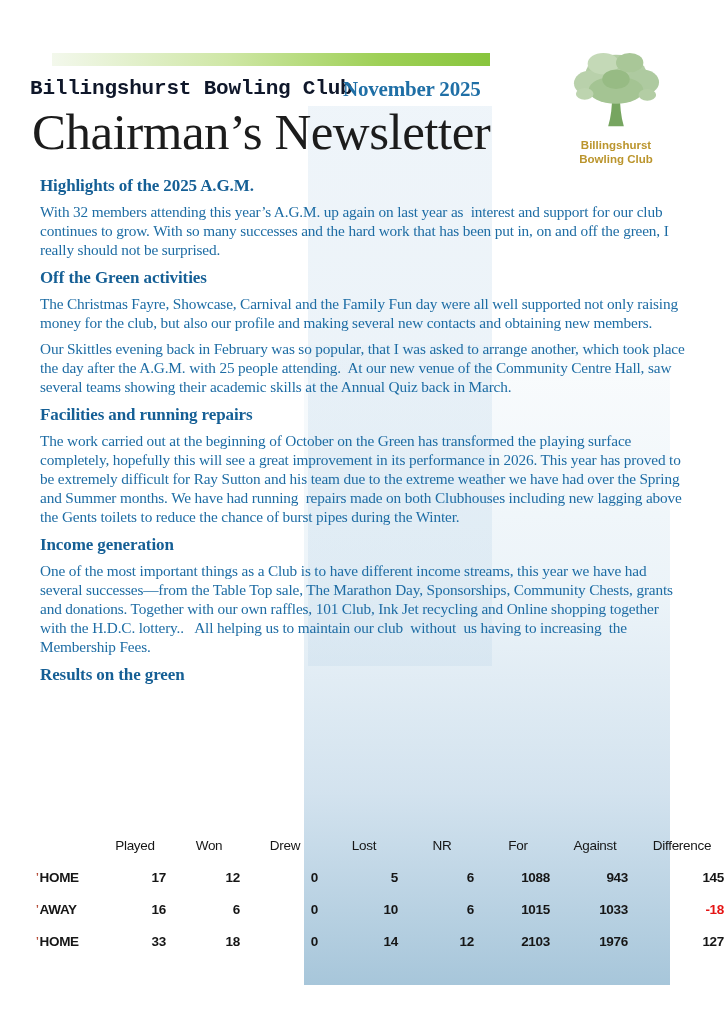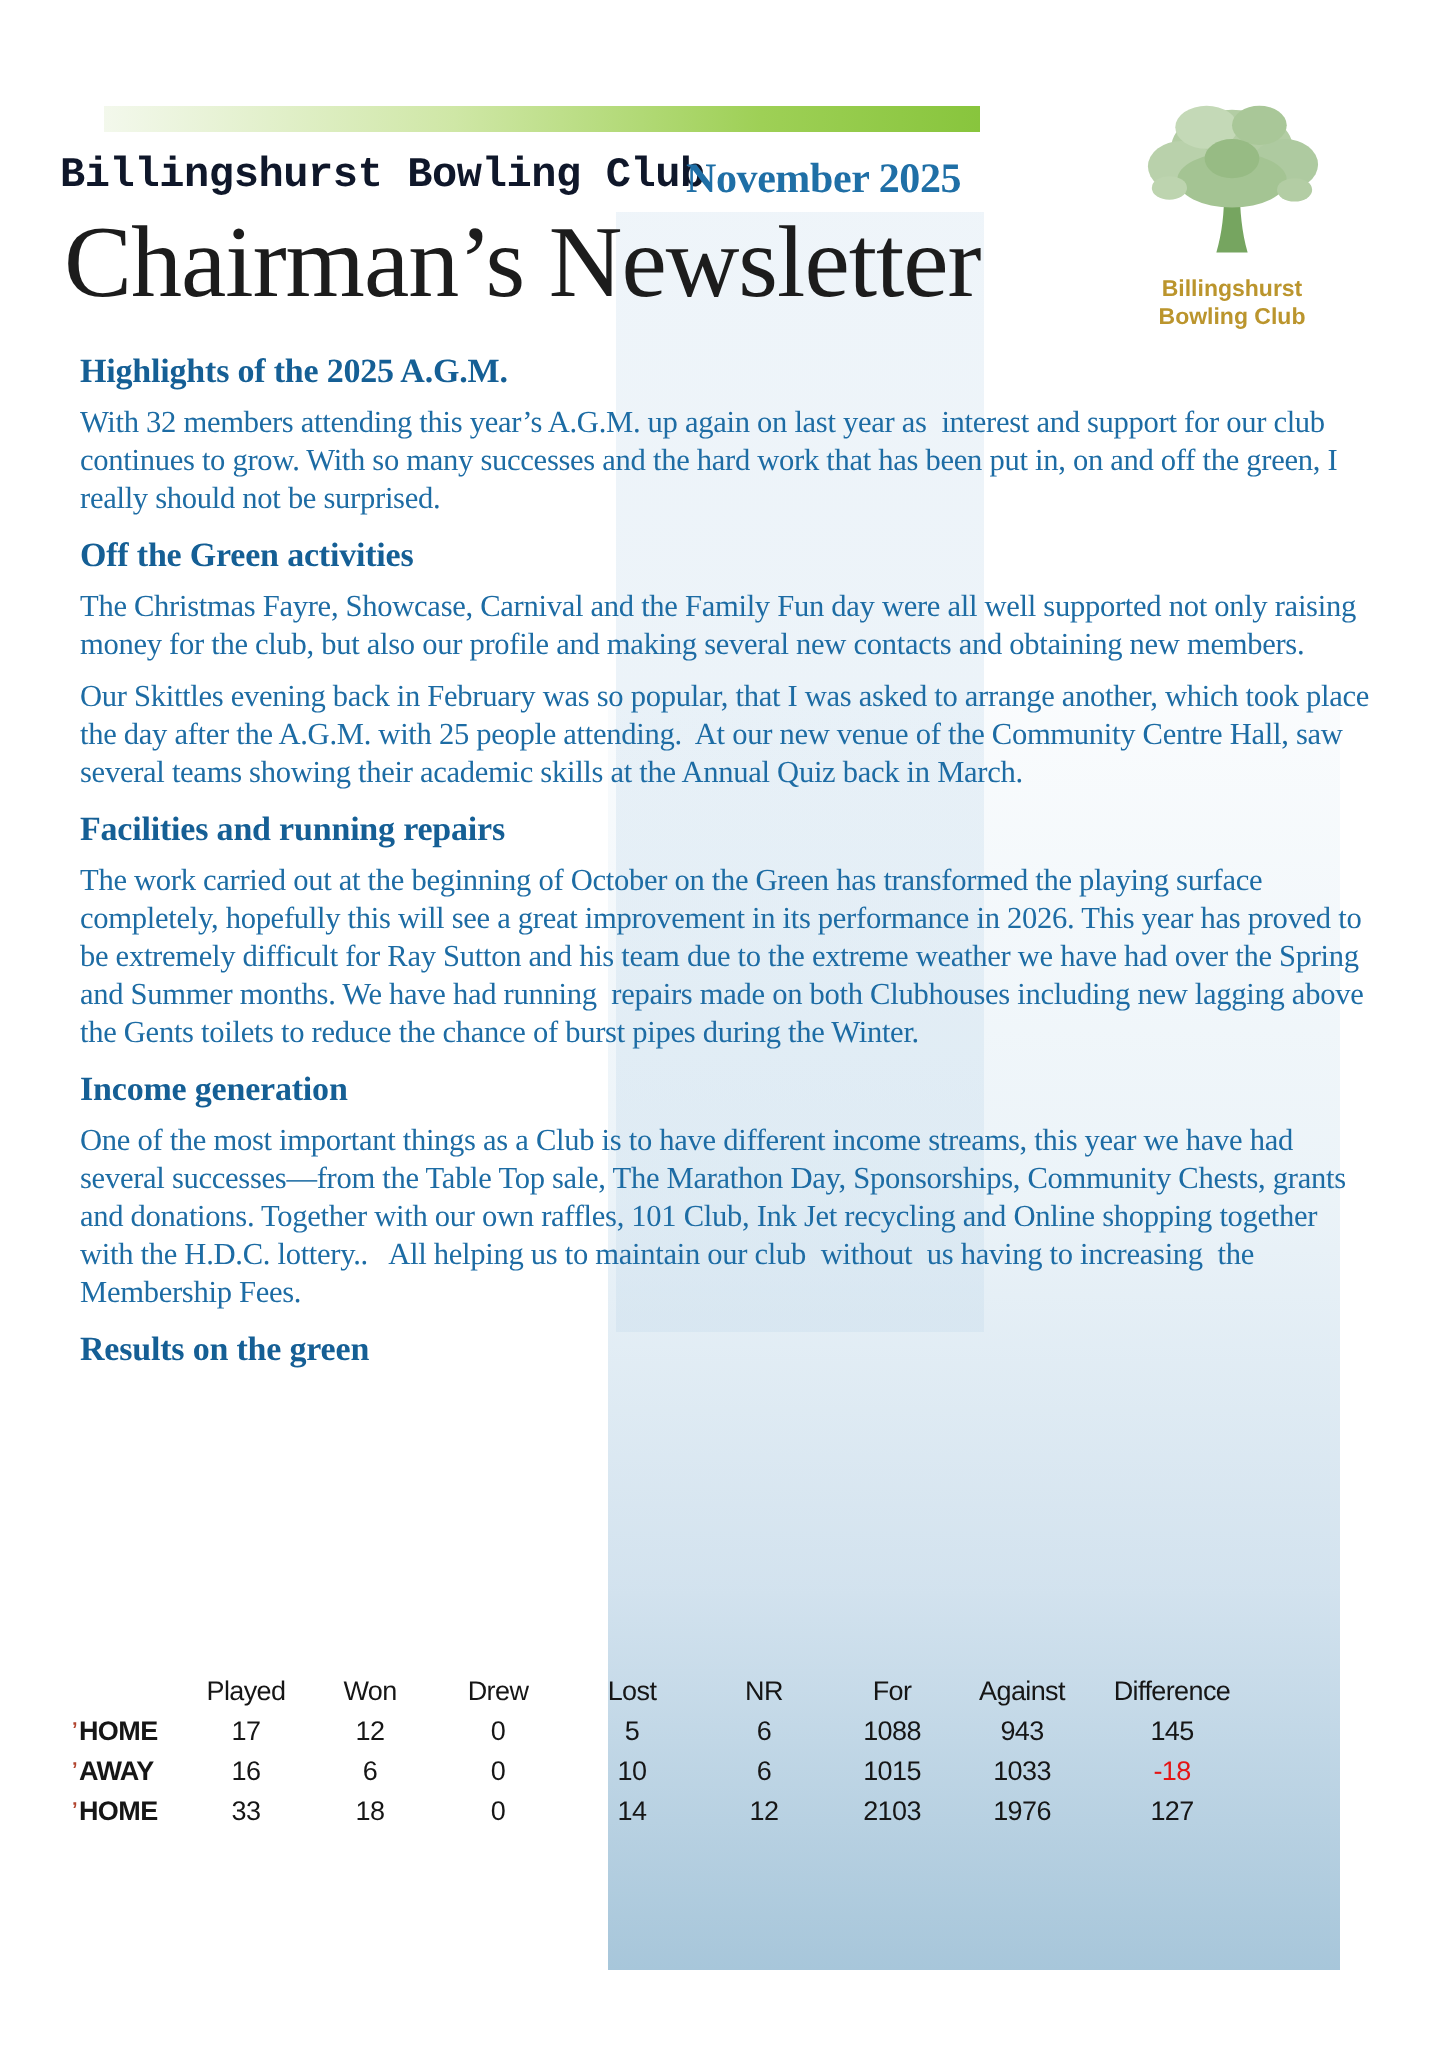--- a/index.html
+++ b/index.html
@@ -64,27 +64,27 @@
     font-size:15.3px;line-height:19px;letter-spacing:-0.15px;
     white-space:pre-wrap;
   }
   
   .results-table{
     position:absolute;left:30px;top:836px;
     display:grid;
     grid-template-columns:62px 62px 62px 66px 68px 64px 64px 66px 84px;
     grid-auto-rows:20px;
     font-family:"Liberation Sans", sans-serif;
-    font-size:13.5px;color:#161616;letter-spacing:-0.3px;
+    font-size:13.5px;color:#161616;letter-spacing:-0.3px;gap:12px;
   }
   .results-table .hcell{
     text-align:center;font-weight:400;line-height:20px;
   }
   .results-table .ncell{
-    text-align:center;font-weight:400;line-height:20px;
+    text-align:right;font-weight:700;line-height:20px;
   }
   .results-table .rlabel{
     text-align:left;font-weight:700;line-height:20px;padding-left:6px;
   }
   .results-table .tick{
     color:#b2452f;font-size:10px;vertical-align:top;margin-right:1px;
   }
   .results-table .neg{color:#e51414;}
 </style>
 </head>

